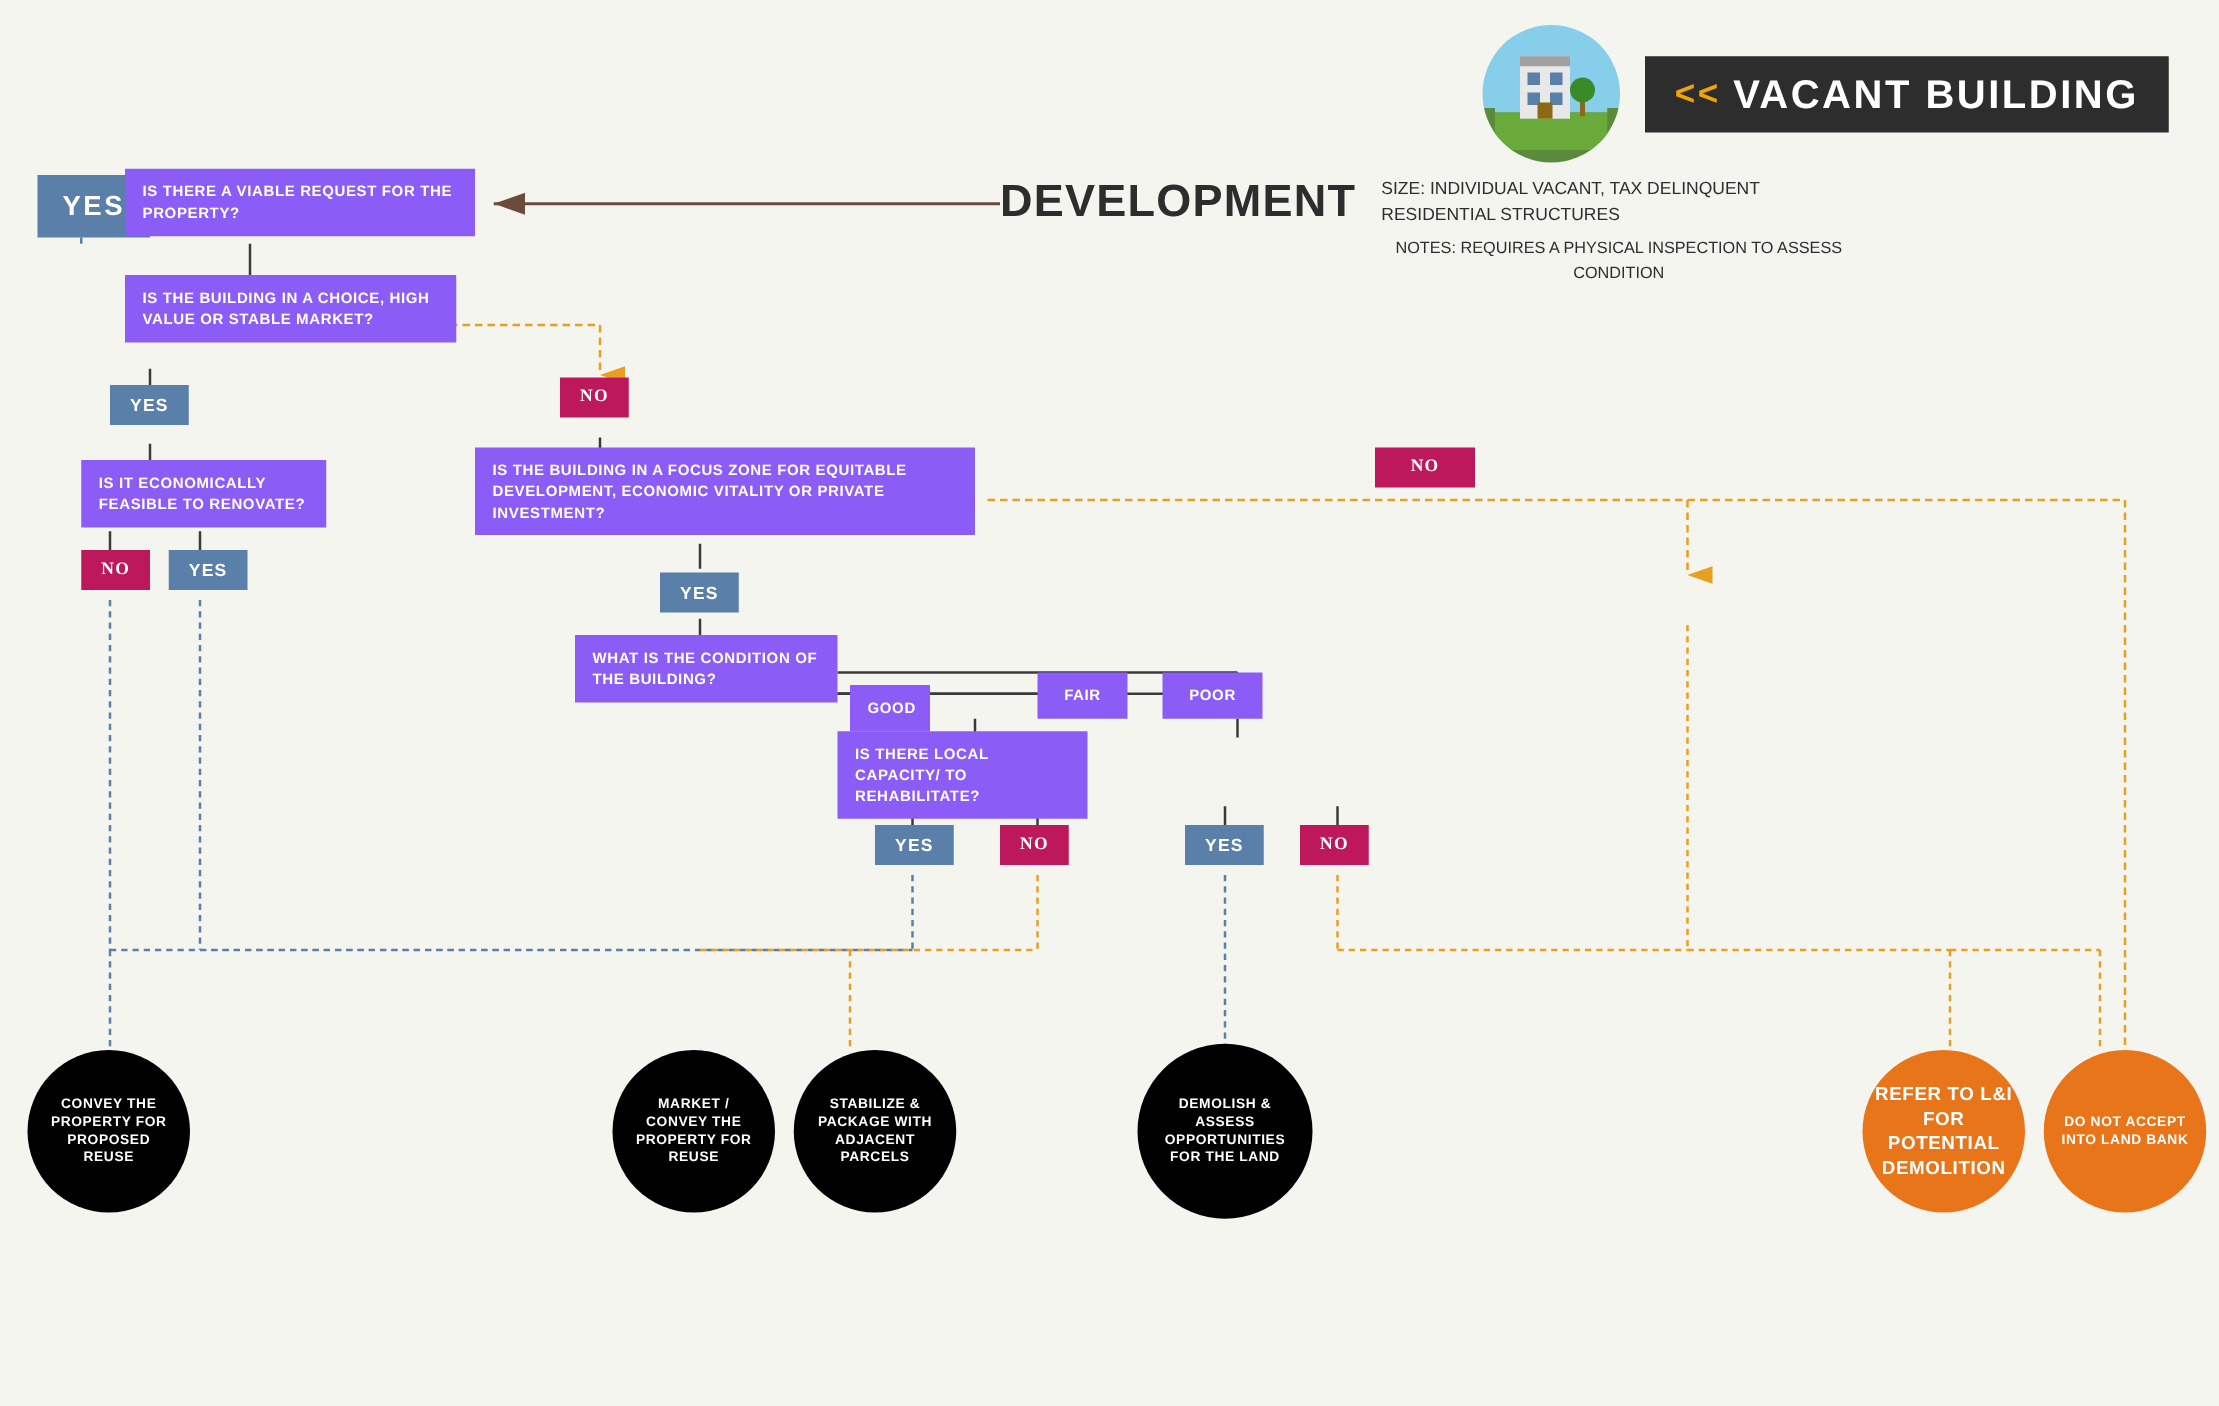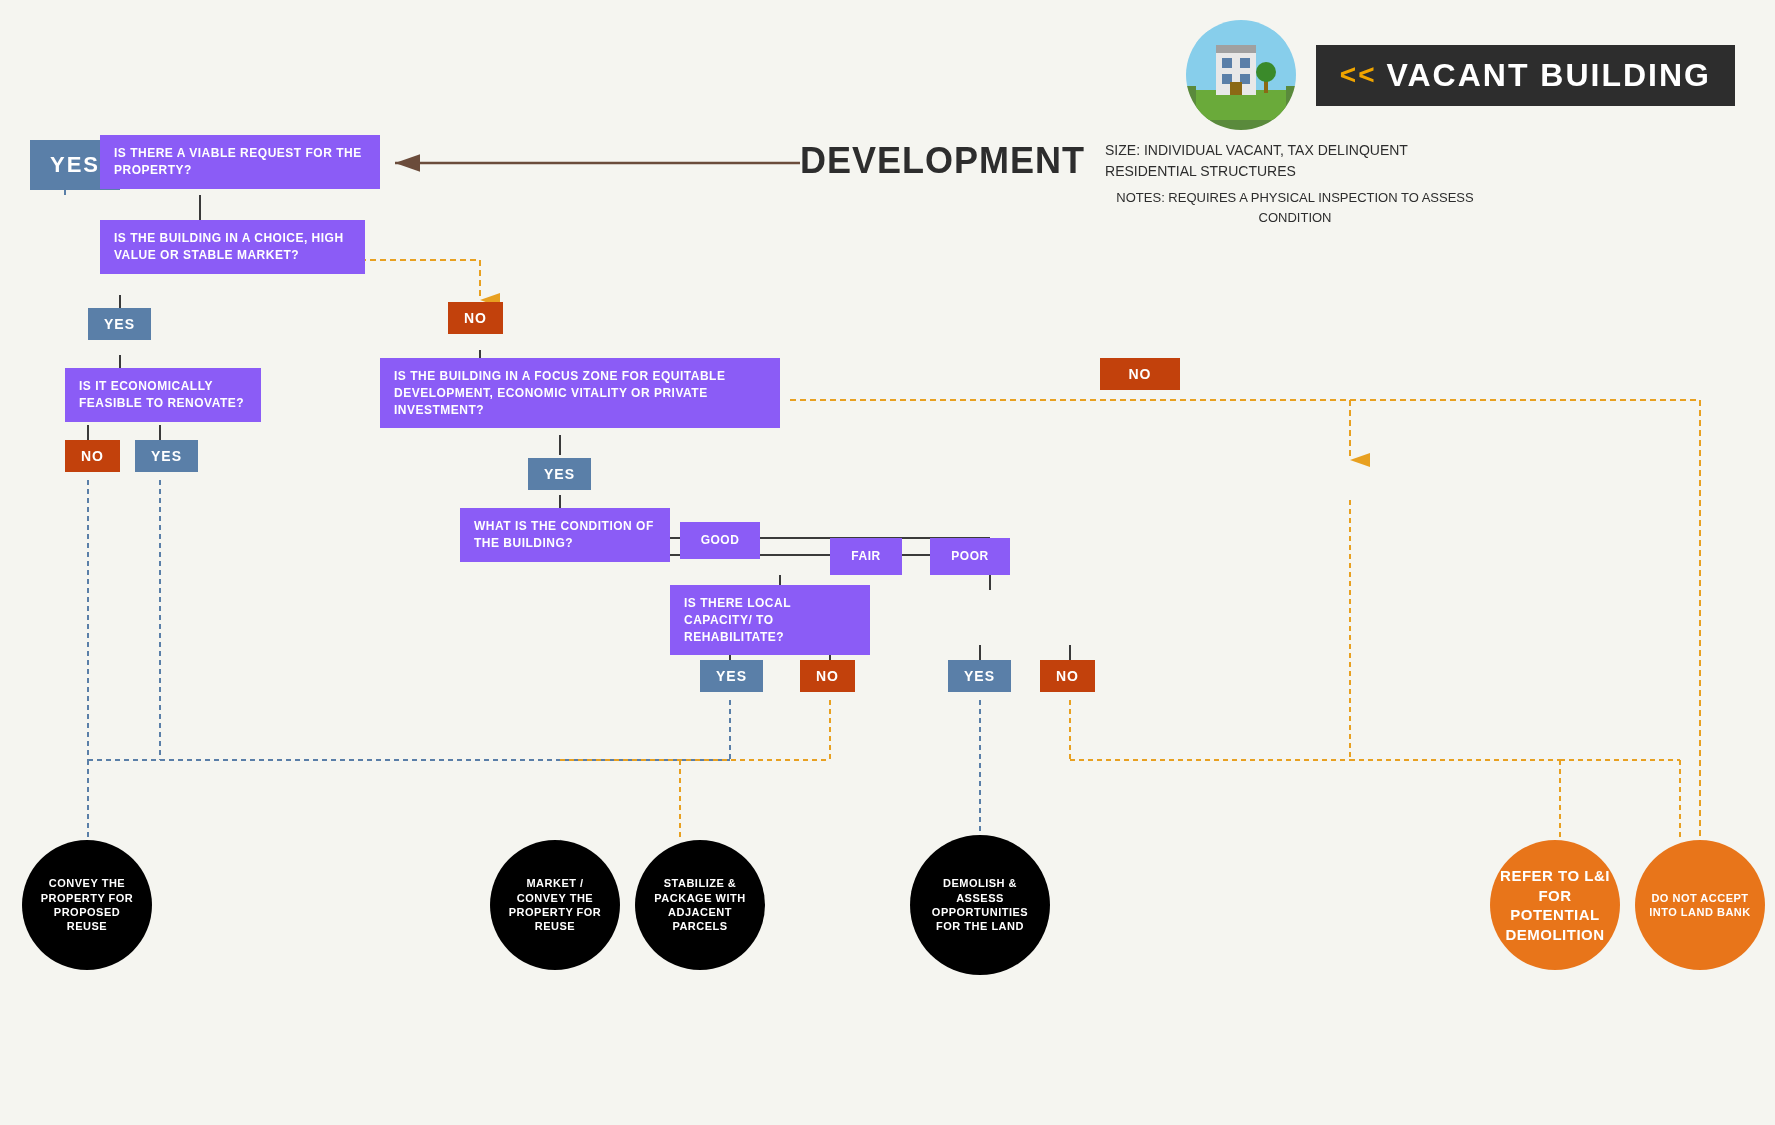--- a/index.html
+++ b/index.html
@@ -97,26 +97,27 @@
       color: white;
       font-size: 14px;
       font-weight: bold;
       padding: 8px 16px;
       letter-spacing: 1px;
     }
 
     
     .ans-no {
       position: absolute;
-      background: #c2410c;
+      background: #be185d;
       color: white;
       font-size: 14px;
       font-weight: bold;
       padding: 8px 16px;
       letter-spacing: 1px;
+      font-family: Liberation Serif, serif;
     }
 
     
     .yes-big {
       position: absolute;
       background: #5a7fa8;
       color: white;
       font-size: 22px;
       font-weight: bold;
       padding: 12px 20px;
@@ -313,21 +314,21 @@
   <div class="ans-no" style="left:448px; top:302px;">NO</div>
 
   <div class="q-box" style="left:380px; top:358px; width:400px;">IS THE BUILDING IN A FOCUS ZONE FOR EQUITABLE DEVELOPMENT, ECONOMIC VITALITY OR PRIVATE INVESTMENT?</div>
 
   <div class="ans-no" style="left:1100px; top:358px; width:80px; text-align:center;">NO</div>
 
   <div class="ans-yes" style="left:528px; top:458px;">YES</div>
 
   <div class="q-box" style="left:460px; top:508px; width:210px;">WHAT IS THE CONDITION OF THE BUILDING?</div>
 
-  <div class="q-box" style="left:680px; top:522px; width:80px; text-align:center;">GOOD</div>
+  <div class="q-box" style="left:680px; top:548px; width:64px; ">GOOD</div>
   <div class="q-box" style="left:800px; top:538px; width:72px; text-align:center;margin-left:30px;">FAIR</div>
   <div class="q-box" style="left:930px; top:538px; width:80px; text-align:center;">POOR</div>
 
   <div class="q-box" style="left:670px; top:585px; width:200px;">IS THERE LOCAL CAPACITY/ TO REHABILITATE?</div>
 
 
   <div class="ans-yes" style="left:700px; top:660px;">YES</div>
 
   <div class="ans-no" style="left:800px; top:660px;">NO</div>
 

